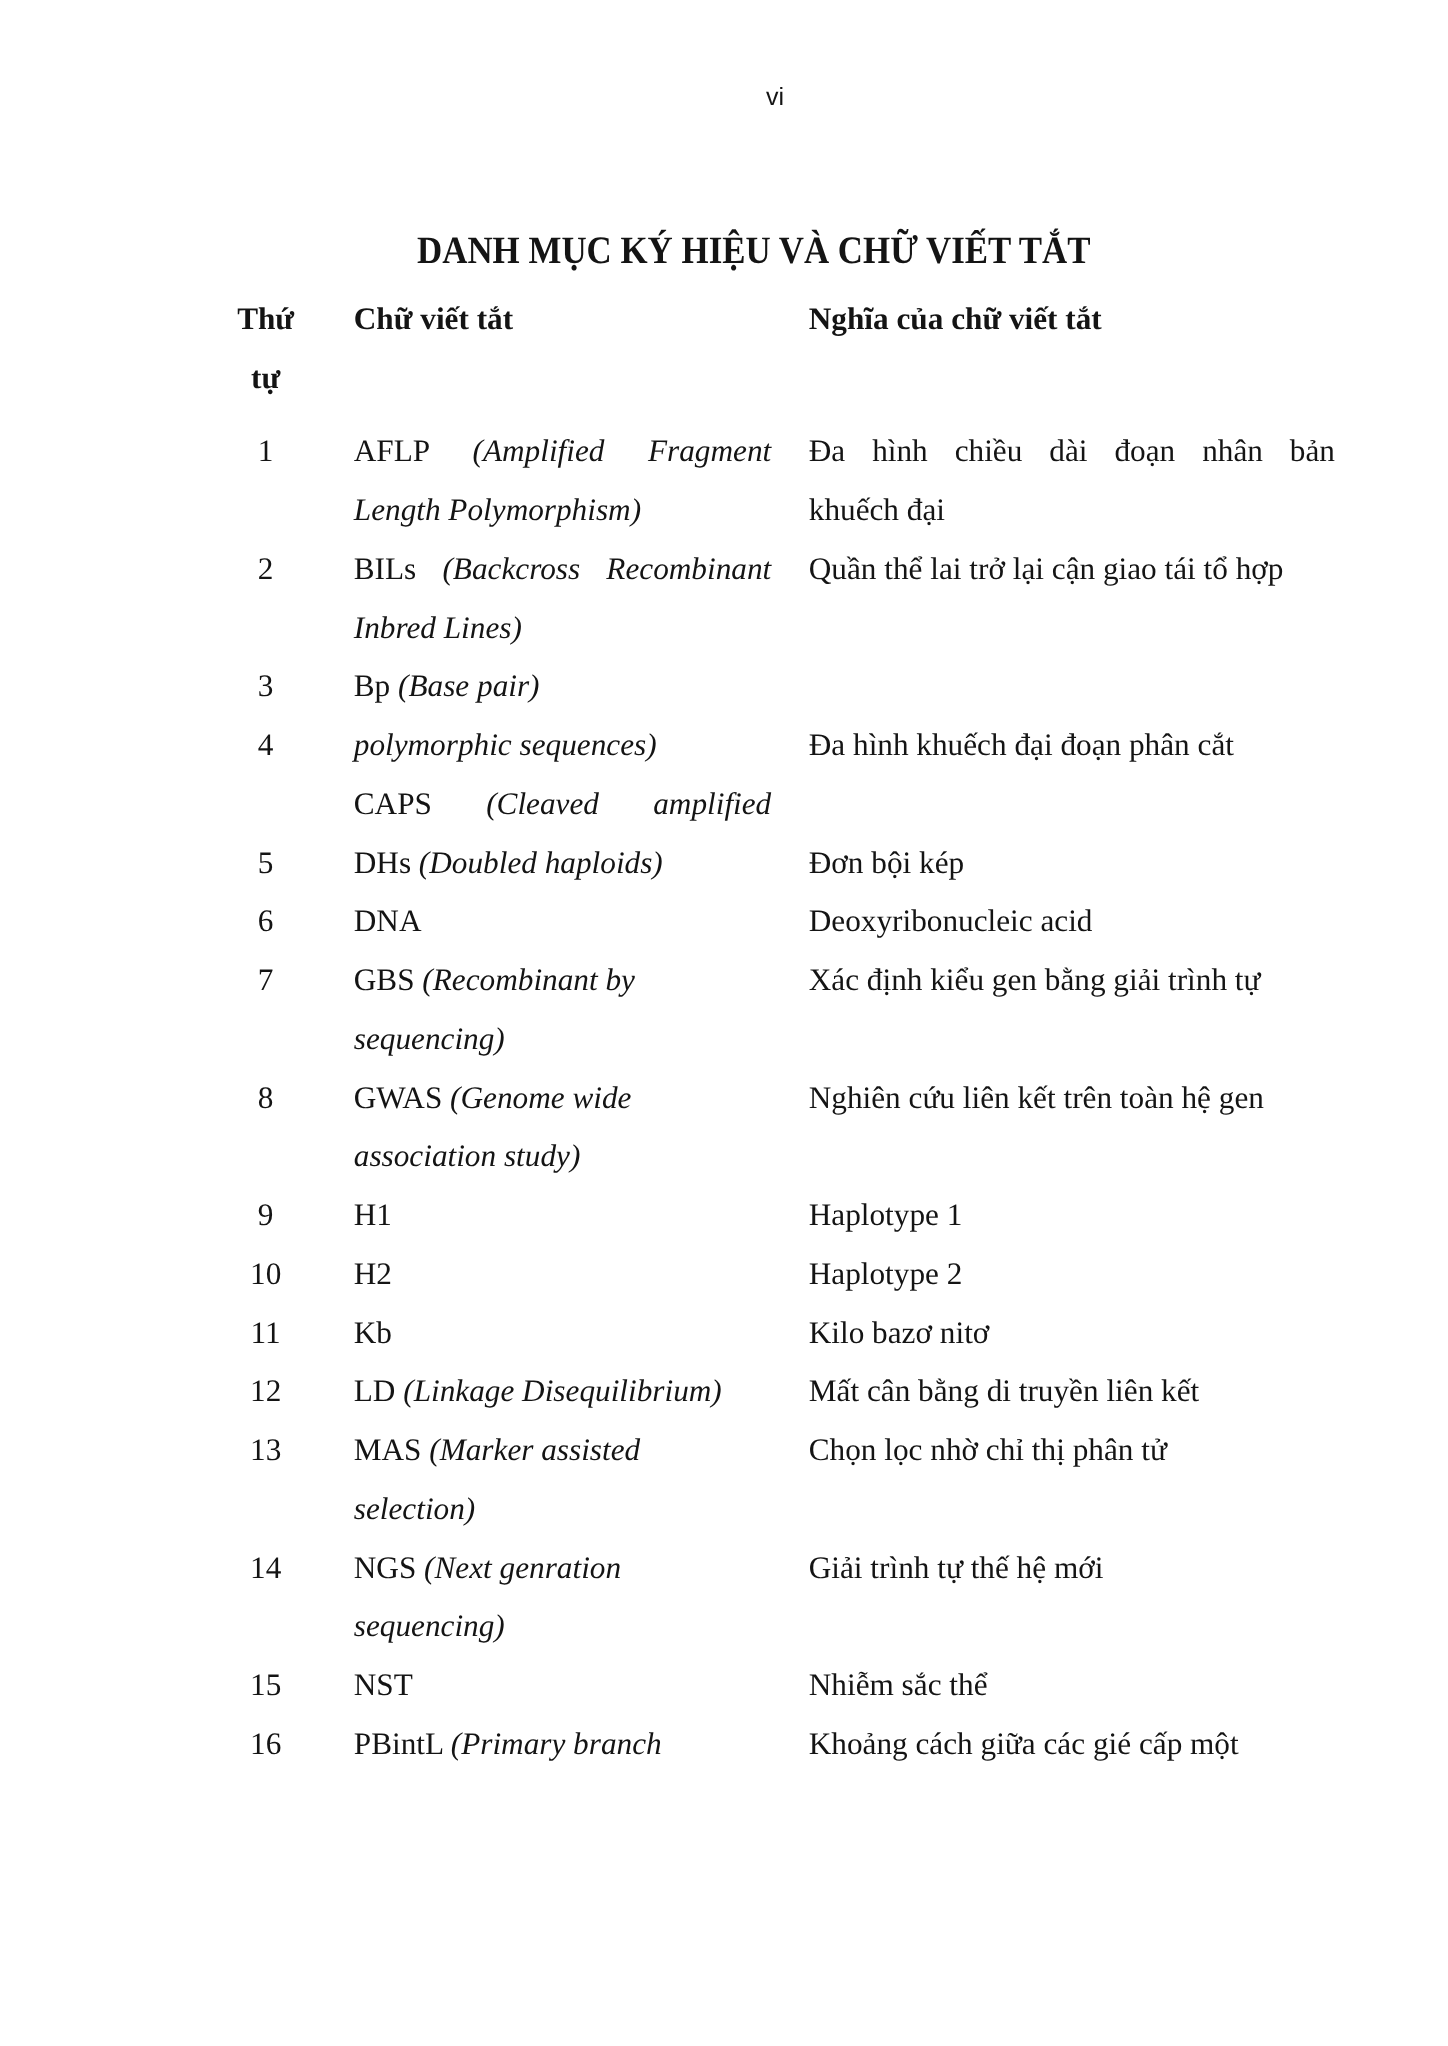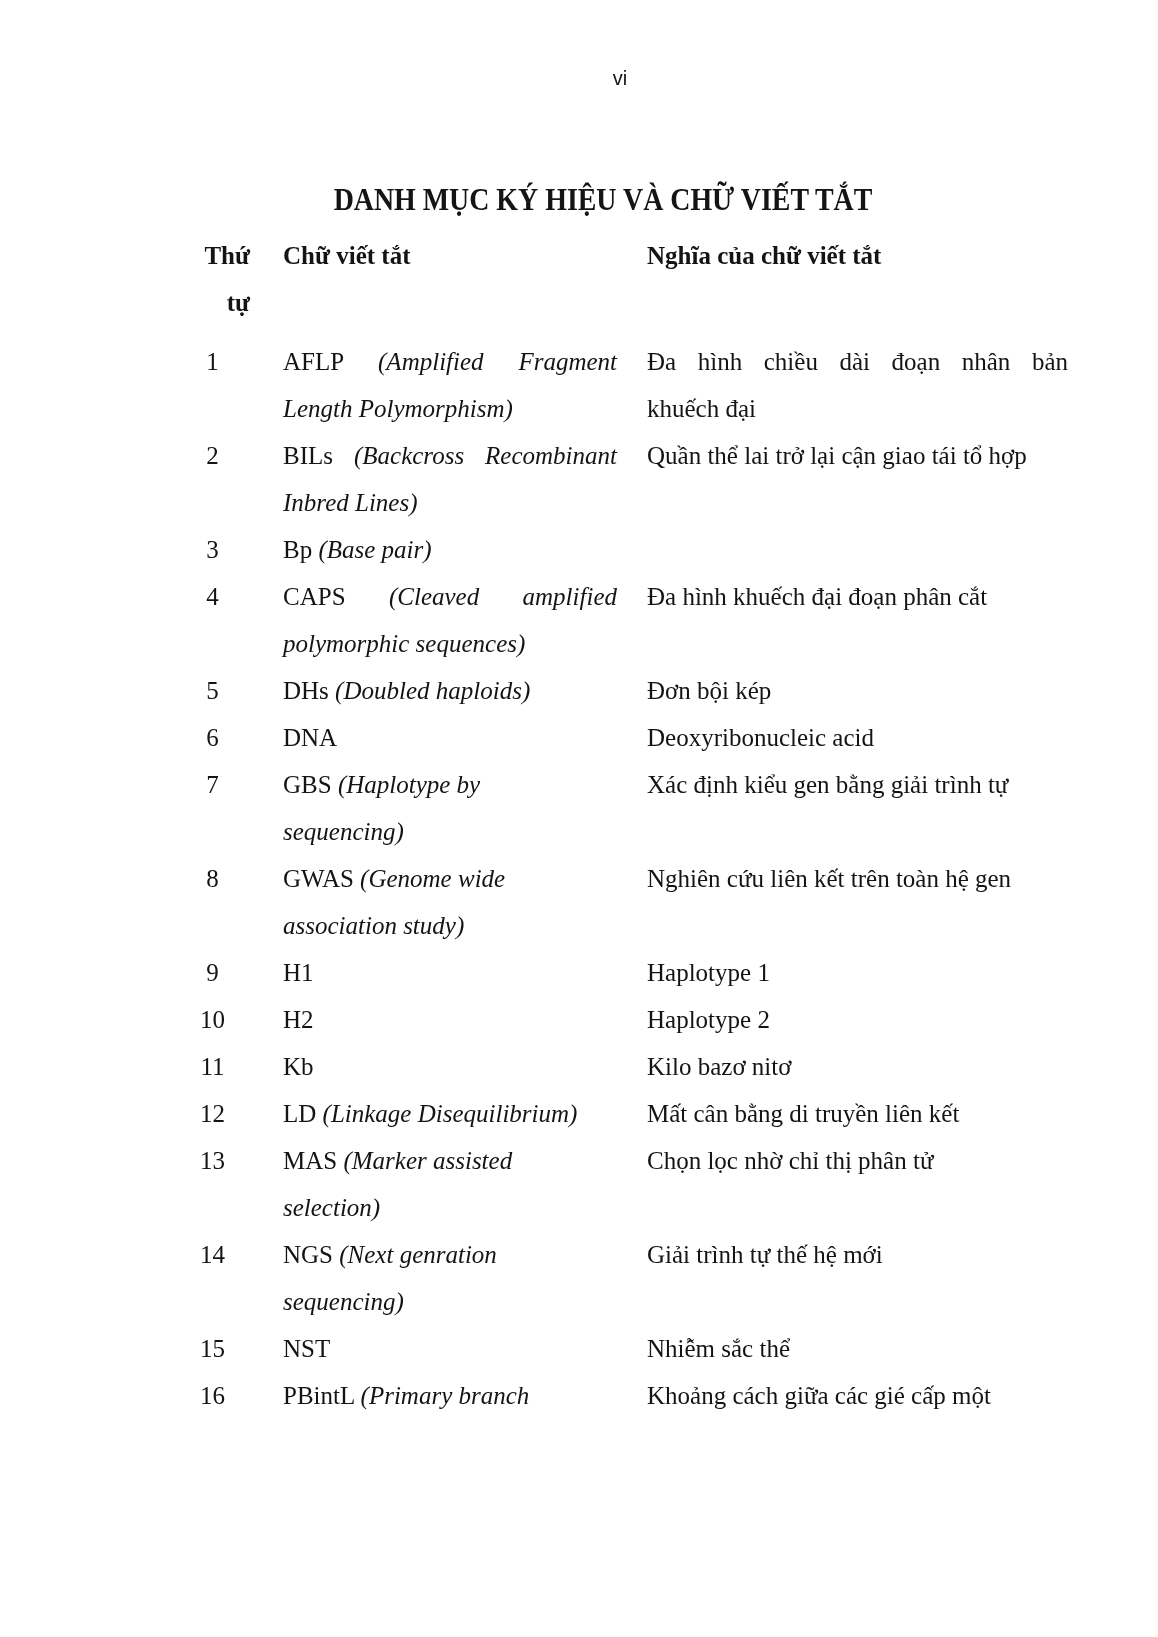--- a/index.html
+++ b/index.html
@@ -14,21 +14,21 @@
     font-family:"Liberation Sans", sans-serif;font-size:20px;line-height:24px;
     transform:translateX(41px);
   }
   .title{
     margin-top:92px;text-align:center;font-weight:700;font-size:31px;line-height:36px;
     transform:translateX(24px) scaleX(0.9);white-space:nowrap;
   }
   .abbr-table{margin-left:175px;width:893px;}
   .thead,.row{display:grid;grid-template-columns:75px 367px 451px;align-items:start;}
   .thead{margin-top:14px;line-height:47px;font-weight:700;}
-  .h-num{text-align:right;font-family:Liberation Serif, serif;}
+  .h-num{text-align:center;font-family:Liberation Serif, serif;}
   .h-abbr{padding-left:33px;}
   .h-mean{padding-left:30px;}
   .rows{margin-top:12px;}
   .c-num{text-align:center;line-height:47px;}
   .c-abbr{padding-left:33px;}
   .c-mean{padding-left:30px;}
   .line{line-height:47px;white-space:nowrap;}
   .spread{white-space:normal;text-align:justify;text-align-last:justify;font-family:Liberation Serif, serif;}
   .it{font-style:italic;}
 </style>
@@ -77,22 +77,22 @@
       <div class="row">
         <div class="c-num">3</div>
         <div class="c-abbr">
           <div class="line"><span>Bp</span> <span class="it">(Base pair)</span></div>
         </div>
       </div>
 
       <div class="row">
         <div class="c-num">4</div>
         <div class="c-abbr">
+          <div class="line"><span class="it">polymorphic sequences)</span></div>
           <div class="line spread"><span>CAPS</span> <span class="it">(Cleaved amplified</span></div>
-          <div class="line"><span class="it">polymorphic sequences)</span></div>
         </div>
         <div class="c-mean">
           <div class="line">Đa hình khuếch đại đoạn phân cắt</div>
         </div>
       </div>
 
       <div class="row">
         <div class="c-num">5</div>
         <div class="c-abbr">
           <div class="line"><span>DHs</span> <span class="it">(Doubled haploids)</span></div>
@@ -108,21 +108,21 @@
           <div class="line"><span>DNA</span></div>
         </div>
         <div class="c-mean">
           <div class="line">Deoxyribonucleic acid</div>
         </div>
       </div>
 
       <div class="row">
         <div class="c-num">7</div>
         <div class="c-abbr">
-          <div class="line"><span>GBS</span> <span class="it">(Haplotype by</span></div>
+          <div class="line"><span>GBS</span> <span class="it">(Recombinant by</span></div>
           <div class="line"><span class="it">sequencing)</span></div>
         </div>
         <div class="c-mean">
           <div class="line">Xác định kiểu gen bằng giải trình tự</div>
         </div>
       </div>
 
       <div class="row">
         <div class="c-num">8</div>
         <div class="c-abbr">

